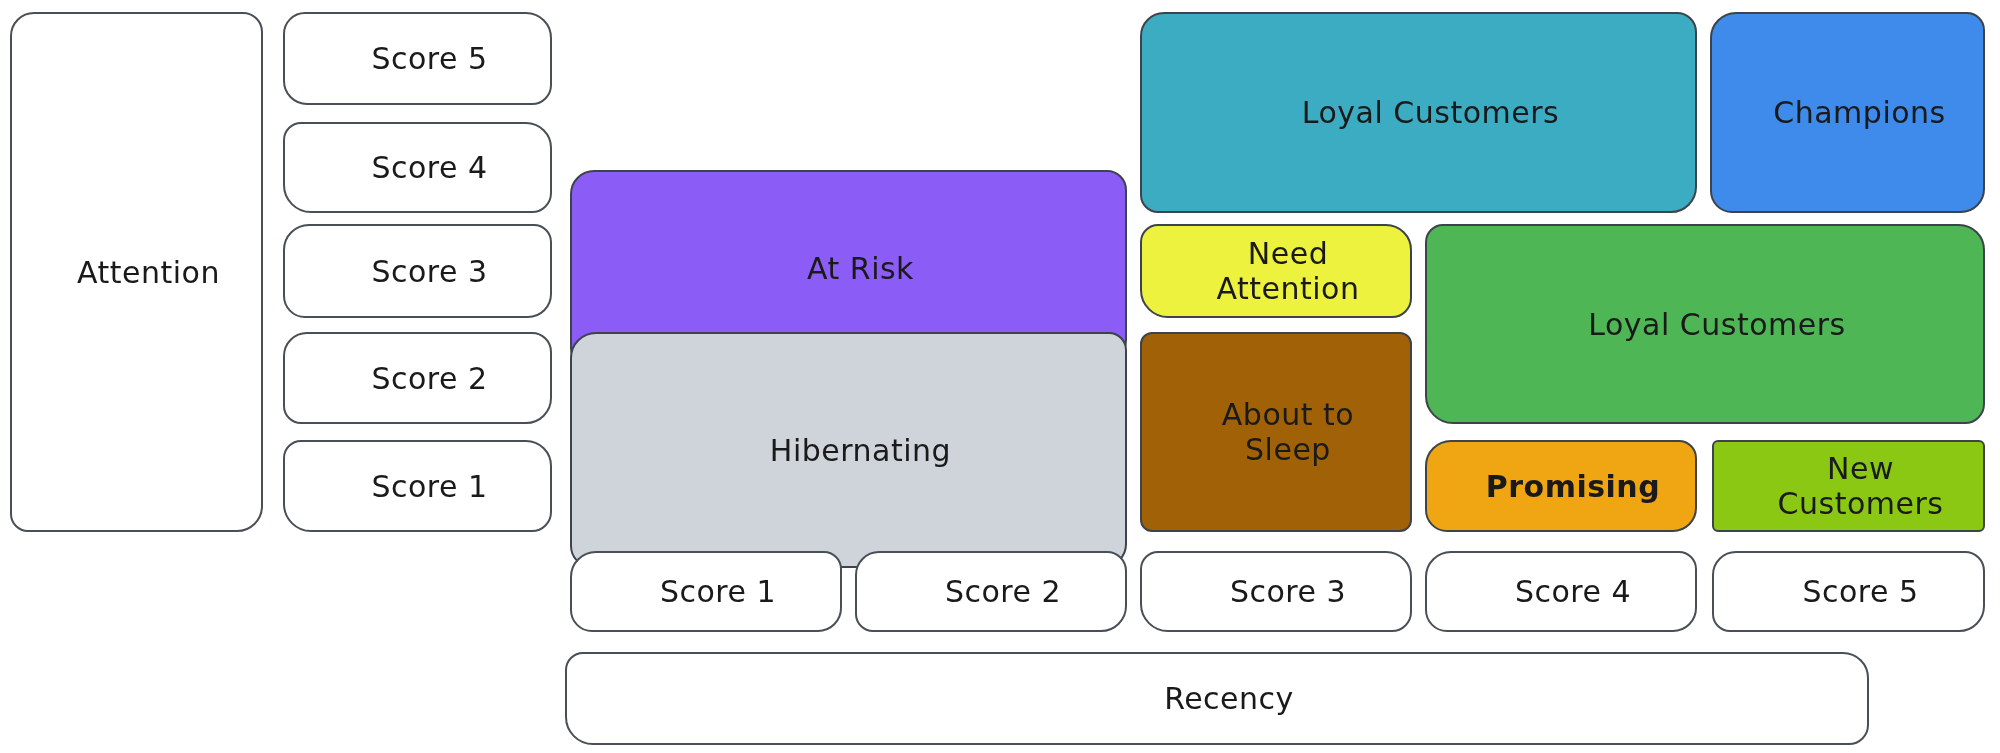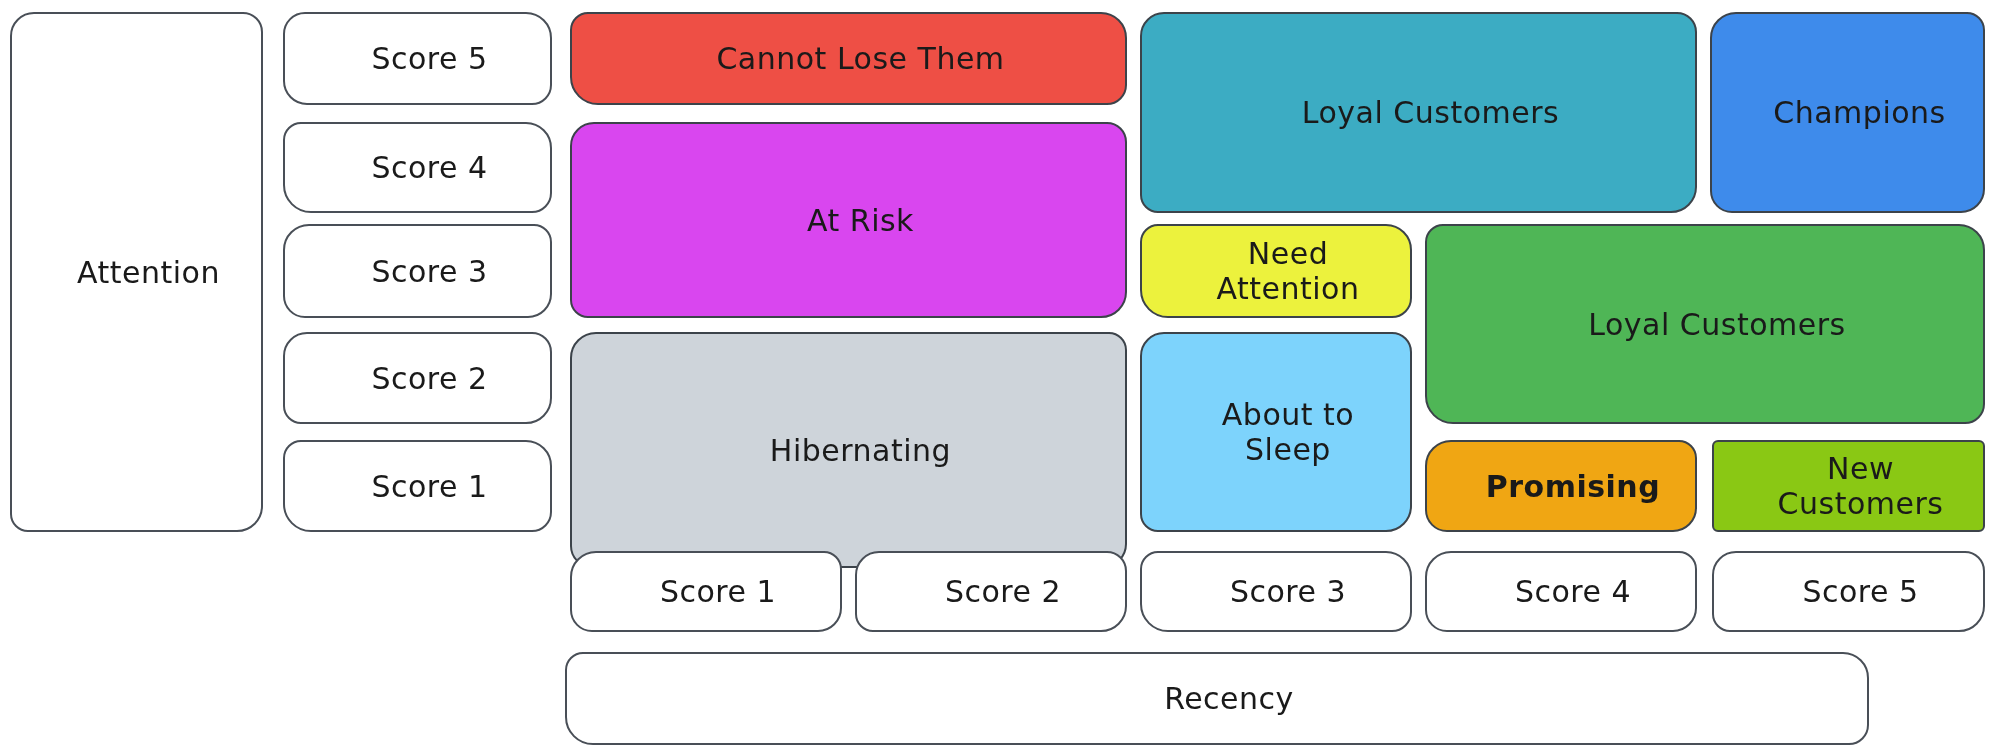--- a/index.html
+++ b/index.html
@@ -77,39 +77,36 @@
   <div class="box f-s3 rad-c">
     <span>Score 3</span>
   </div>
   <div class="box f-s2 rad-a">
     <span>Score 2</span>
   </div>
   <div class="box f-s1 rad-b">
     <span>Score 1</span>
   </div>
 
-  <div class="box seg seg-cannot-lose rad-b" style="background: rgb(238, 79, 69);">
-    <span>Cannot Lose Them</span>
-  </div>
-  <div class="box seg seg-at-risk rad-a" style="background: #d946ef;">
+  <div class="box seg seg-at-risk rad-a" style="background: #8b5cf6; margin-top: 48px;">
     <span>At Risk</span>
   </div>
   <div class="box seg seg-hibernating rad-c" style="background: rgb(206, 212, 218);">
     <span>Hibernating</span>
   </div>
   <div class="box seg seg-loyal-teal rad-a" style="background: rgb(60, 172, 195);">
     <span>Loyal Customers</span>
   </div>
   <div class="box seg seg-champions rad-c" style="background: rgb(62, 139, 235);">
     <span>Champions</span>
   </div>
   <div class="box seg seg-need-attn rad-b" style="background: rgb(236, 242, 61);">
     <span>Need Attention</span>
   </div>
-  <div class="box seg seg-about-sleep rad-a" style="background: #7dd3fc;">
+  <div class="box seg seg-about-sleep rad-a" style="background: #a16207; border-radius: 12px;">
     <span>About to Sleep</span>
   </div>
   <div class="box seg seg-loyal-green rad-b" style="background: rgb(79, 182, 86);">
     <span>Loyal Customers</span>
   </div>
   <div class="box seg seg-promising rad-c" style="background: rgb(240, 166, 19); font-weight: bold;">
     <span>Promising</span>
   </div>
   <div class="box seg seg-new-customers rad-a" style="background: rgb(138, 200, 20);">
     <span>New Customers</span>

